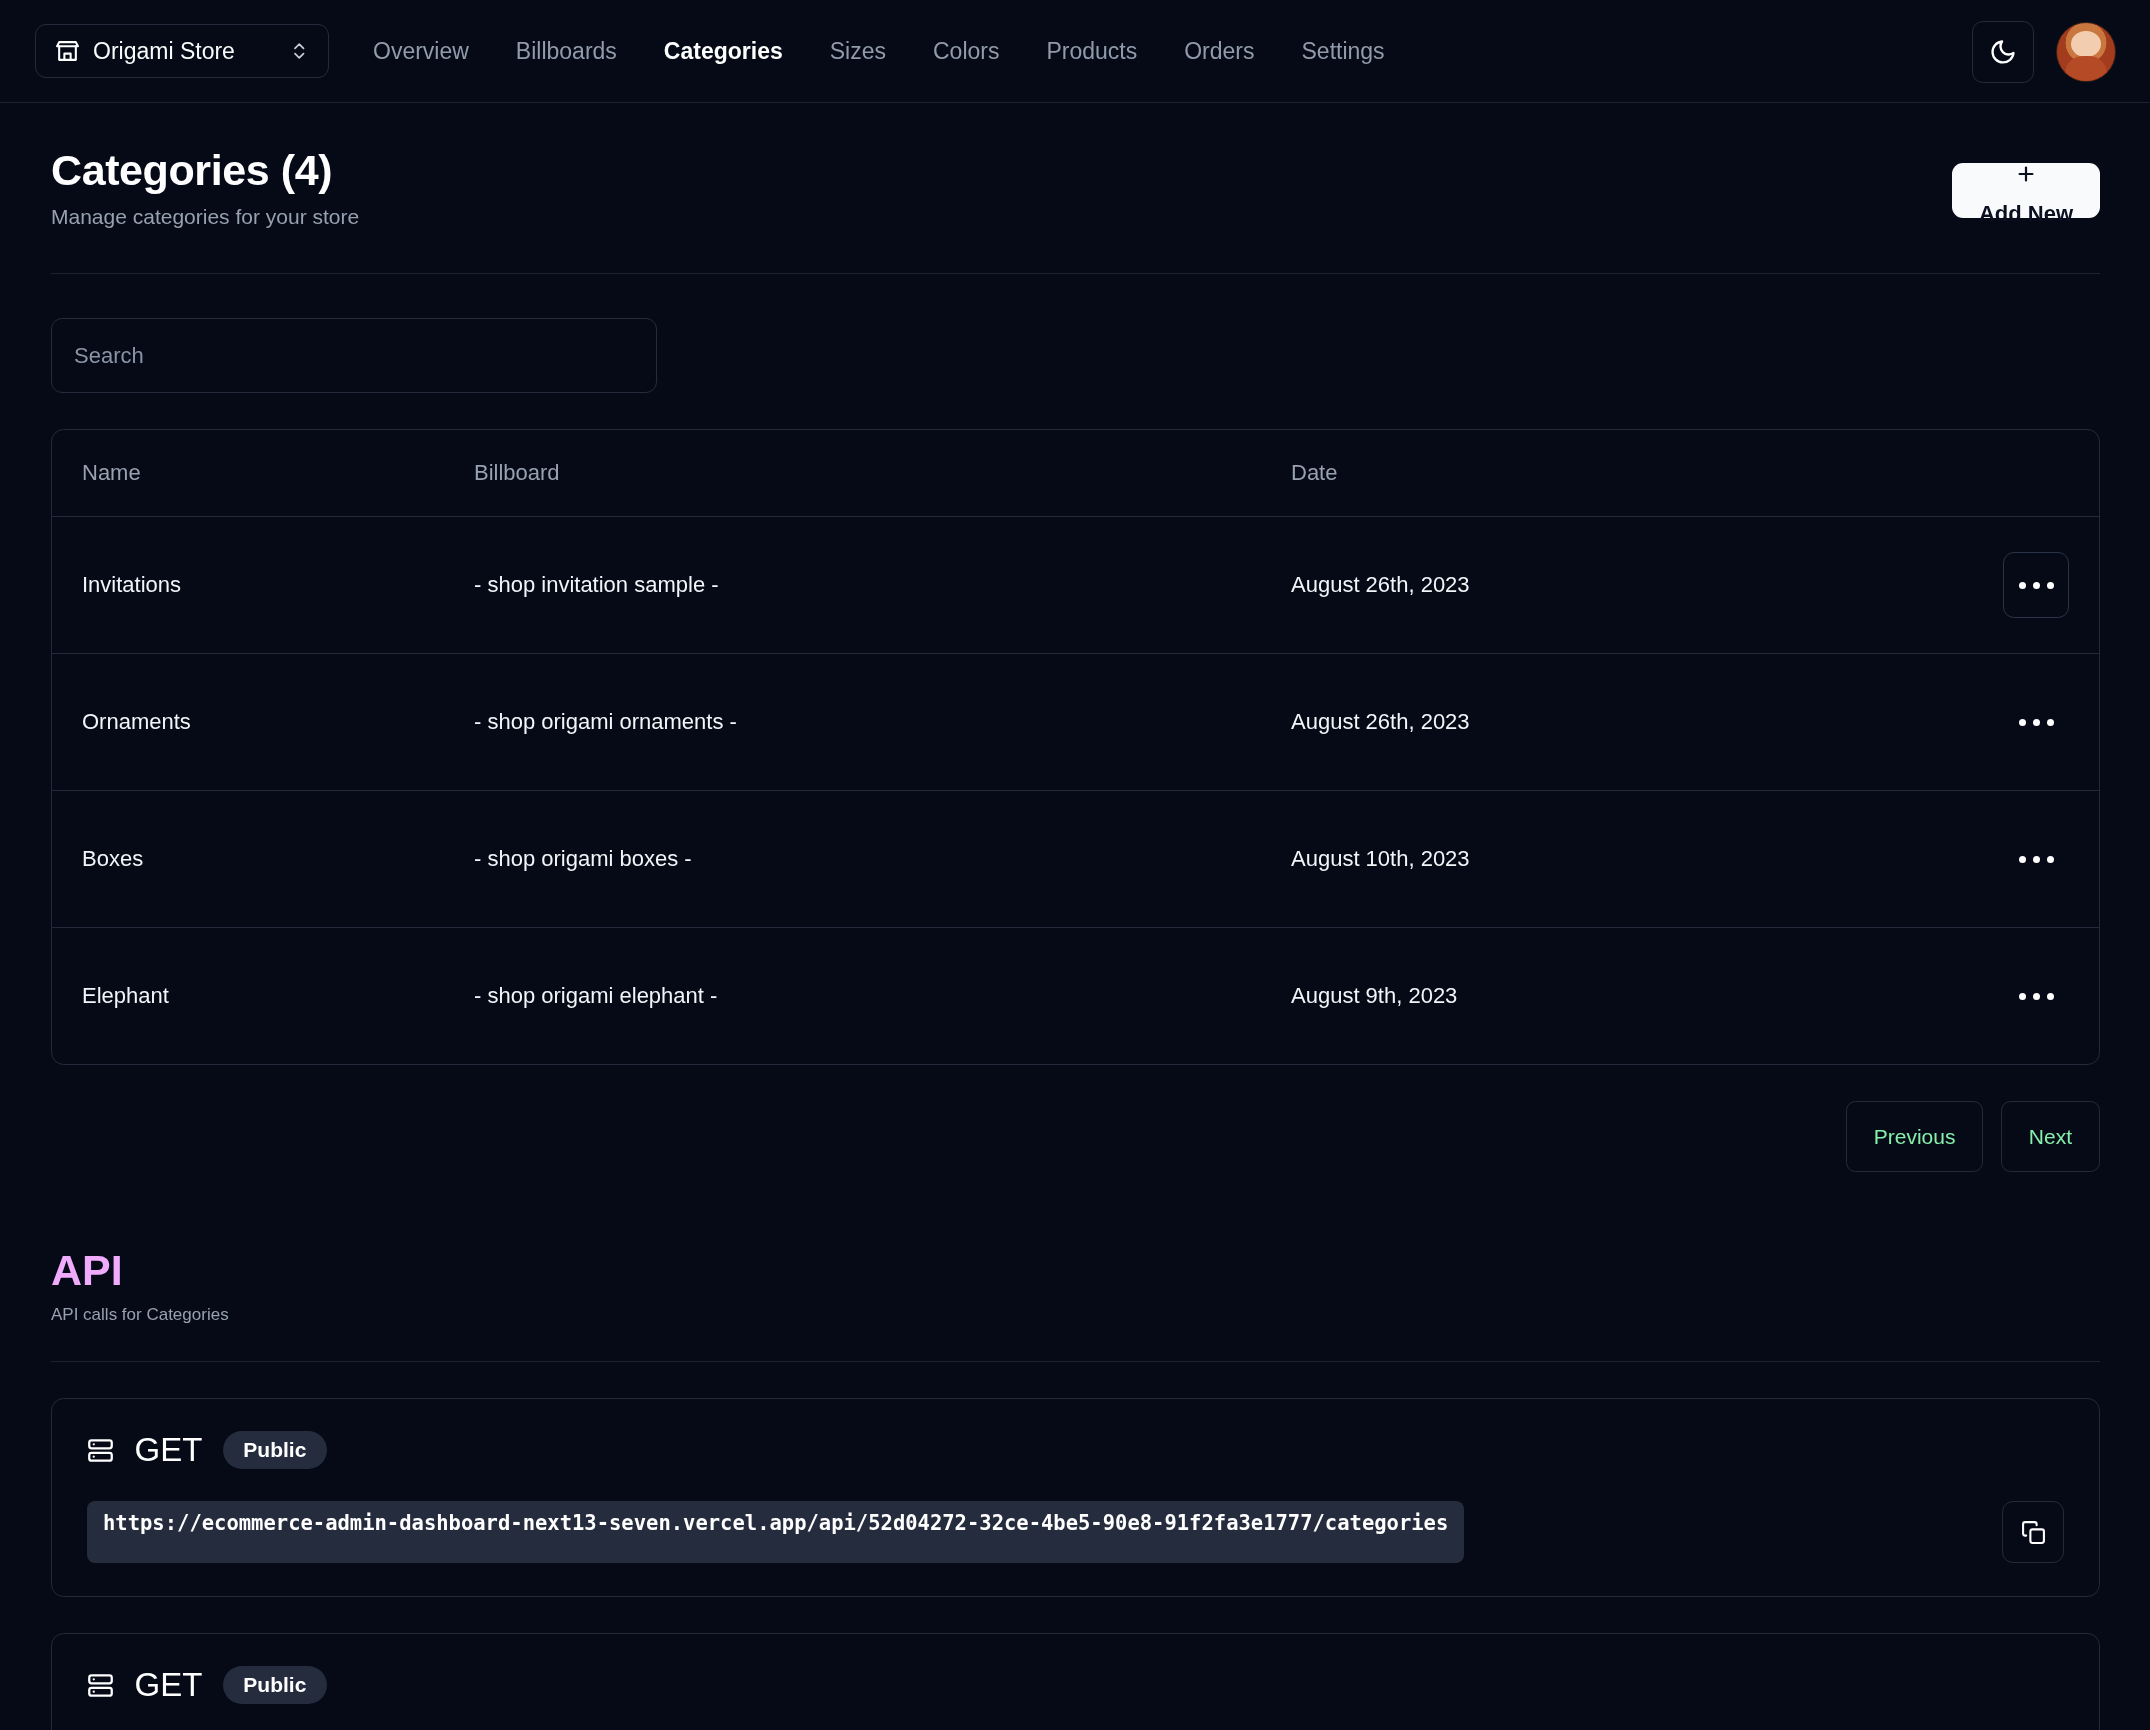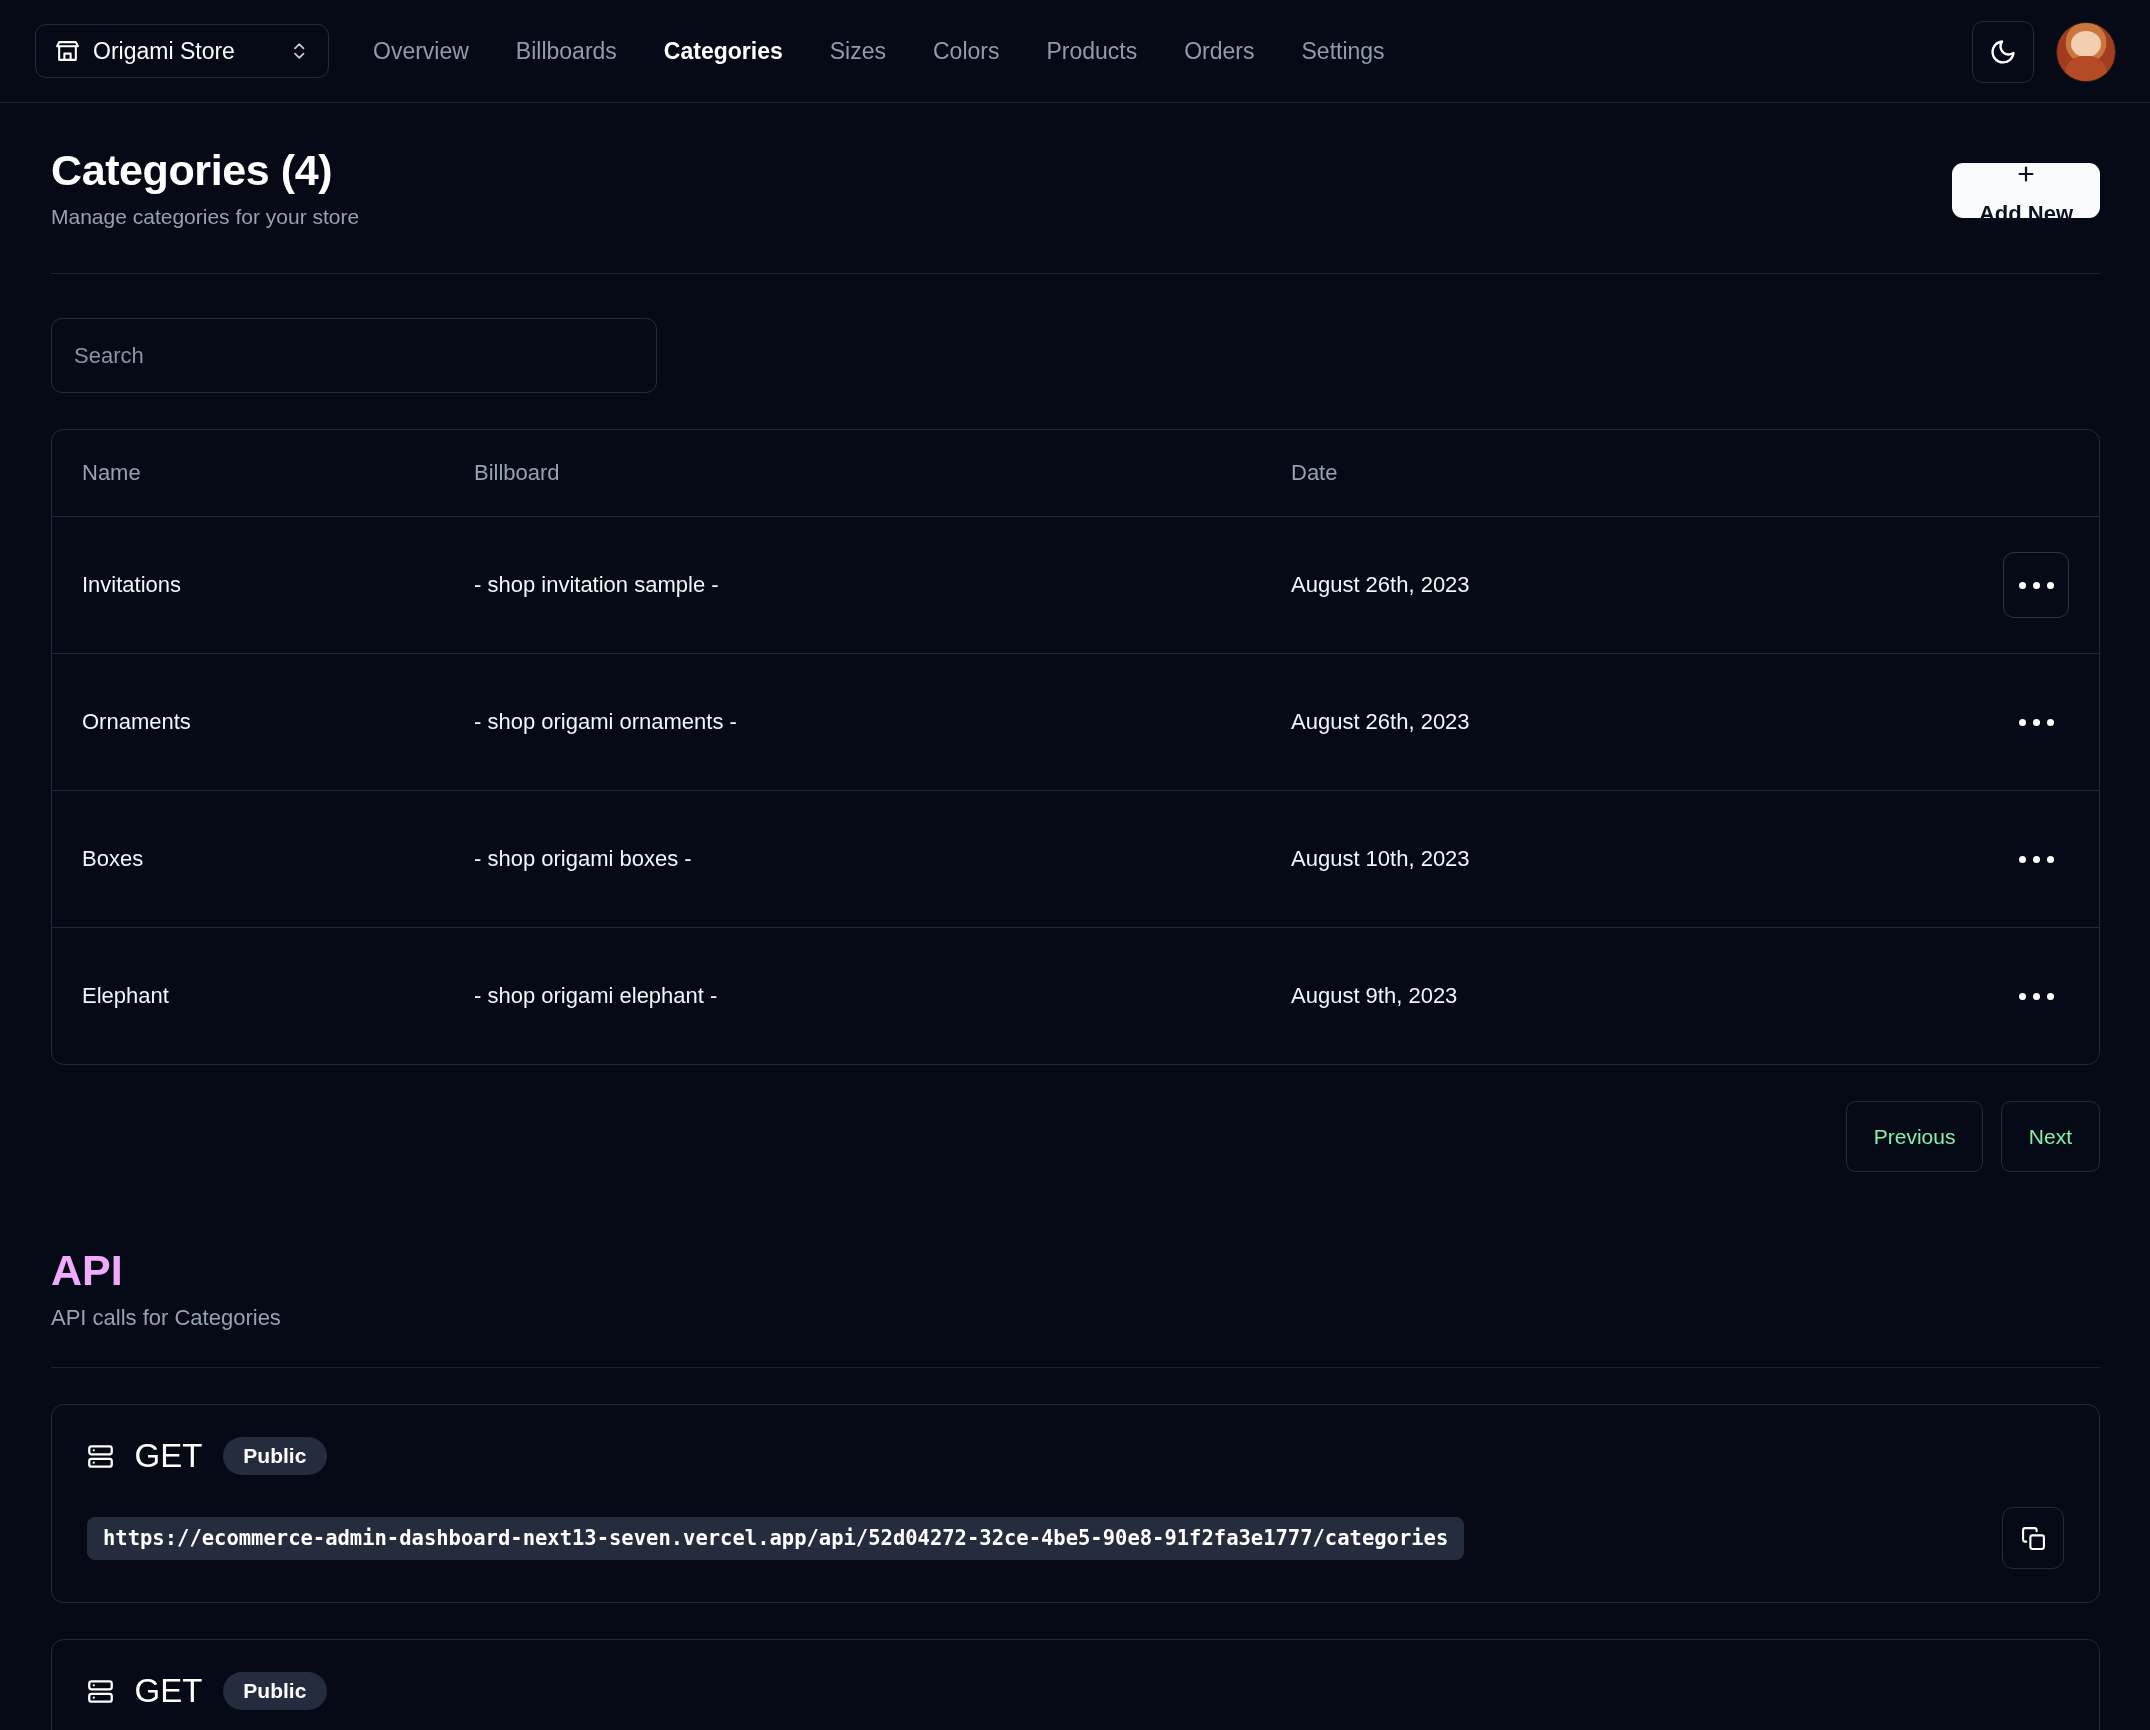--- a/index.html
+++ b/index.html
@@ -136,37 +136,37 @@
   .page-btn {
     border: 1.6px solid #222a3c; border-radius: 9.5px;
     background: transparent; color: #86efac;
     height: 71px; padding: 0 27px; font-size: 21px; cursor: pointer;
     font-family: "Liberation Sans", sans-serif;
   }
 
   
   .api-head { margin-top: 74px; }
   .api-title { font-size: 43px; font-weight: 700; color: #f0abfc; }
-  .api-sub { font-size: 22px; color: #98a1b1; margin-top: 9.5px; }
+  .api-sub { font-size: 17px; color: #98a1b1; margin-top: 9.5px; }
   .api-divider { height: 1.6px; background: #1b2233; margin-top: 36px; }
 
   .api-card {
     margin-top: 36px;
     border: 1.6px solid #222a3c; border-radius: 12.6px;
     padding: 32px 35px 33px 35px;
     position: relative;
   }
   .api-card-head { display: flex; align-items: center; gap: 20.5px; }
   .api-method { font-size: 33px; font-weight: 400; color: #ffffff; }
   .badge {
     border-radius: 789px; padding: 7px 20.5px;
     font-size: 21px; font-weight: 700; color: #ffffff;
   }
   .badge.secondary { background: #252c3d; }
-  .api-url-row { display: flex; align-items: center; justify-content: space-between; margin-top: 32px; }
+  .api-url-row { display: flex; justify-content: space-between; margin-top: 32px; }
   code.api-url {
     background: #252c3d; color: #ffffff;
     border-radius: 8px; padding: 9.5px 16px;
     font-family: "DejaVu Sans Mono", monospace;
     font-size: 20.5px; font-weight: 700; white-space: nowrap;
   }
   .copy-btn {
     width: 62px; height: 62px; border: 1.6px solid #222a3c; border-radius: 11px;
     background: transparent; display: flex; align-items: center; justify-content: center;
     cursor: pointer; flex-shrink: 0; margin-left: 19px;

